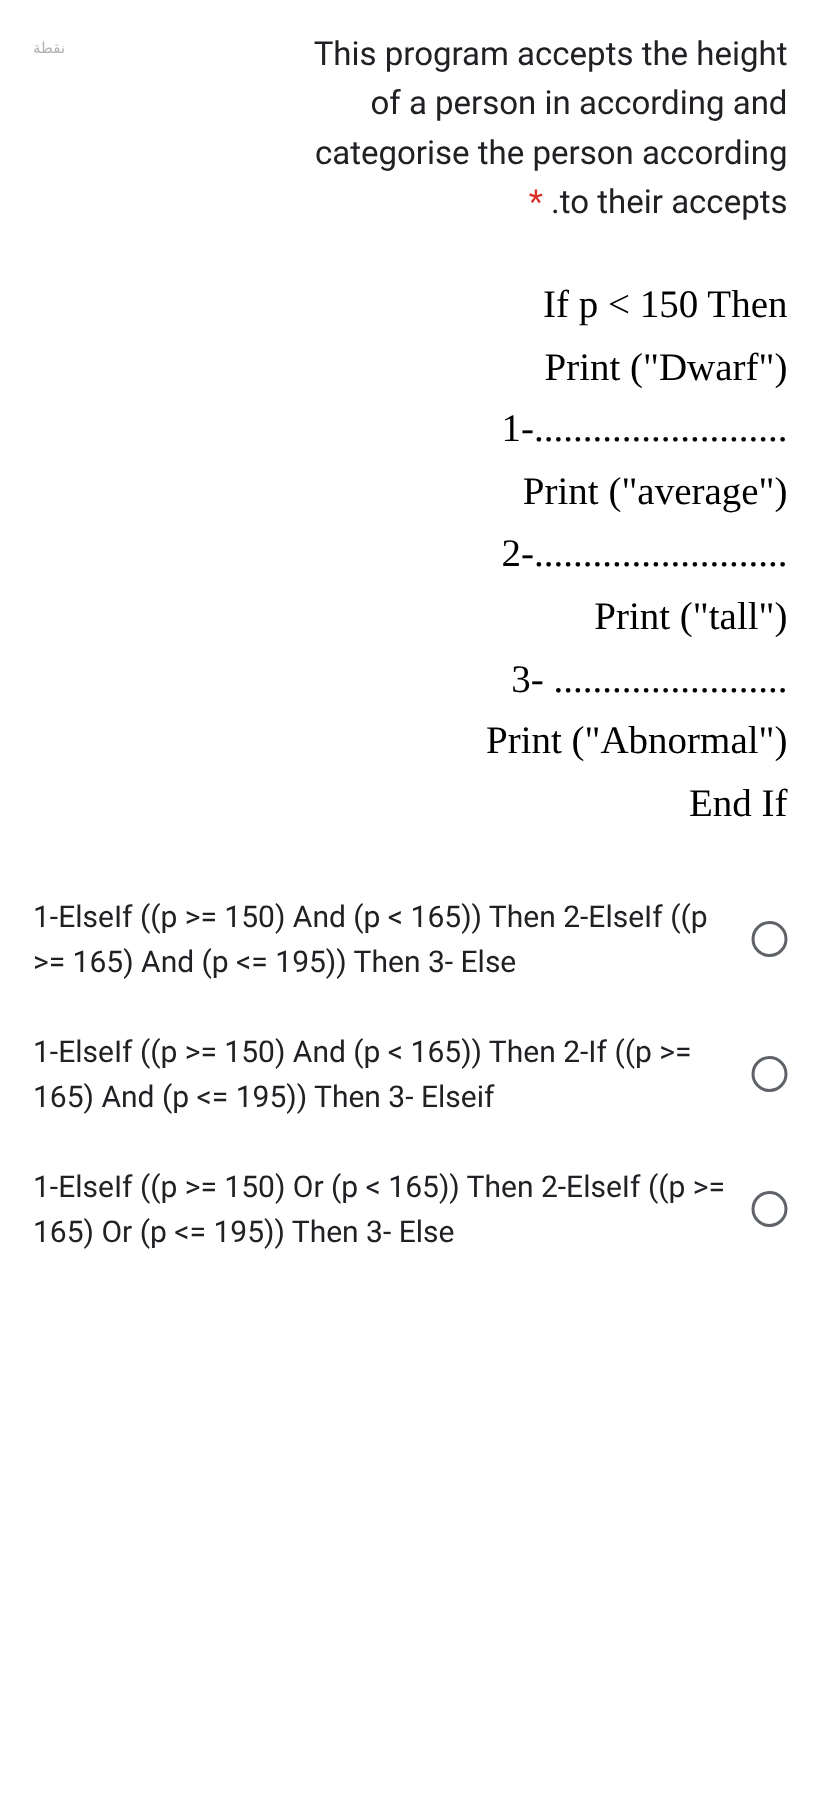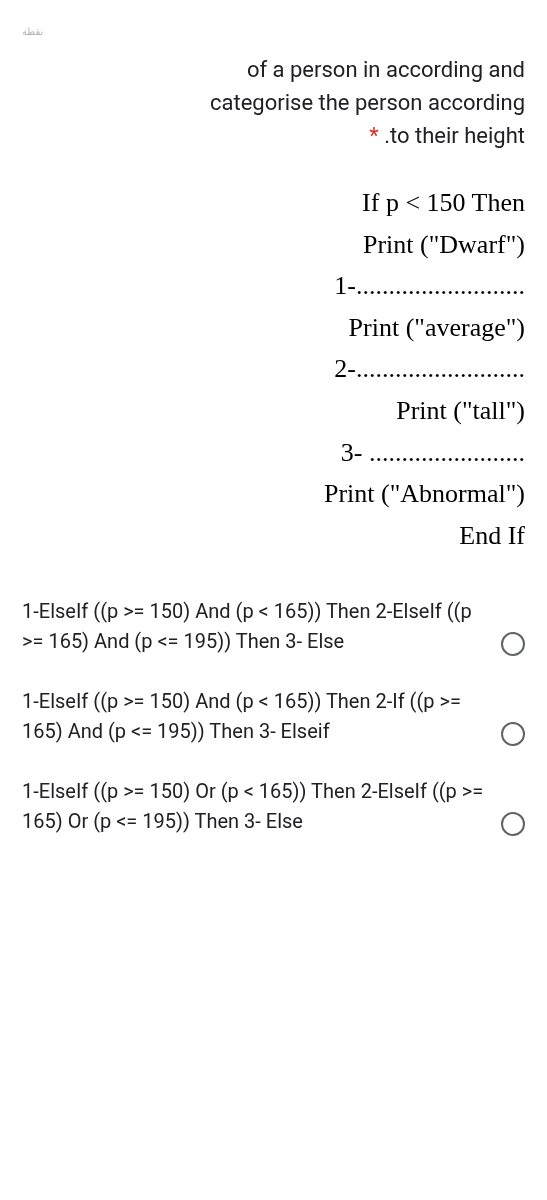--- a/index.html
+++ b/index.html
@@ -58,21 +58,21 @@
     .dots-line {
       color: #000;
     }
     .options-container {
       display: flex;
       flex-direction: column;
       gap: 30px;
     }
     .option-row {
       display: flex;
-      align-items: flex-end;
+      align-items: center;
       justify-content: space-between;
       gap: 15px;
     }
     .option-text {
       flex: 1;
       font-size: 20px;
       line-height: 1.5;
       color: #202124;
     }
     .radio-circle {
@@ -83,26 +83,26 @@
       flex-shrink: 0;
       background: #fff;
     }
   </style>
 </head>
 <body>
 
 <div class="header-row">
   <div class="points-label">نقطة</div>
   <div class="question-text">
-    <br>
+    <span>This program accepts the height</span><br>
     <span>of a person in according and</span><br>
     <span>categorise the person according</span><br>
     <span class="required-star">*</span>
     <span> </span>
-    <span>.to their height</span>
+    <span>.to their accepts</span>
   </div>
 </div>
 
 <div class="code-block">
   <div class="code-line">If p &lt; 150 Then</div>
   <div class="code-line indent-1">Print ("Dwarf")</div>
   <div class="code-line dots-line">1-..........................</div>
   <div class="code-line indent-1">Print ("average")</div>
   <div class="code-line dots-line">2-..........................</div>
   <div class="code-line indent-1">Print ("tall")</div>

